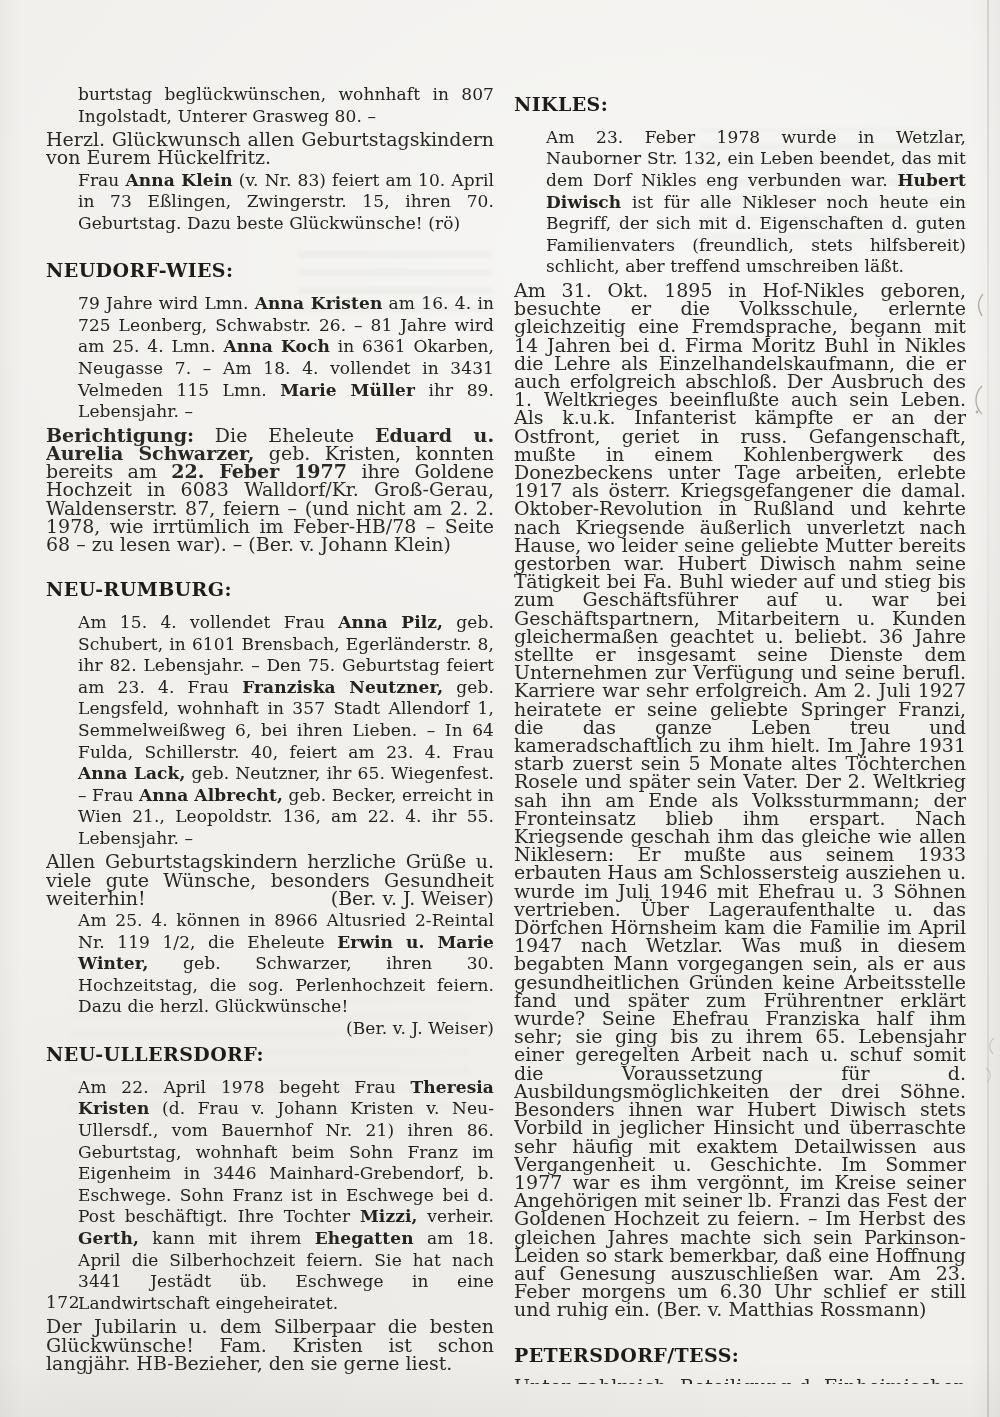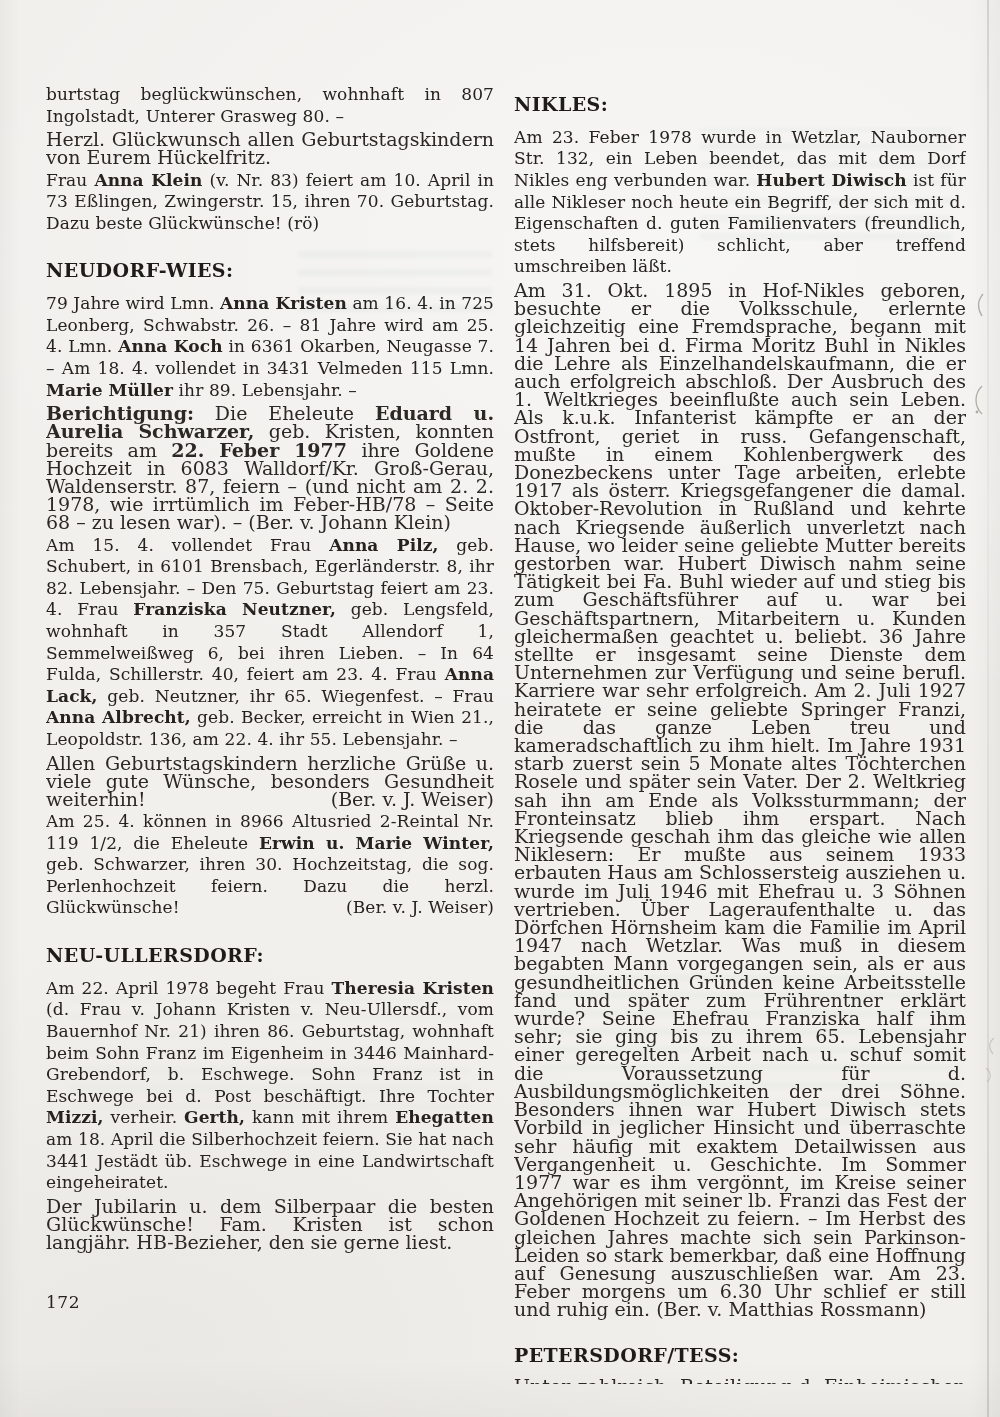--- a/index.html
+++ b/index.html
@@ -14,21 +14,21 @@
       linear-gradient(90deg, rgba(100,95,88,.05) 0, rgba(0,0,0,0) 2%, rgba(0,0,0,0) 97%, rgba(100,95,88,.07) 100%),
       linear-gradient(0deg, rgba(100,95,88,.05) 0, rgba(0,0,0,0) 4%);
     overflow:hidden;
     font-family:"DejaVu Serif","Liberation Serif",serif;
     color:#26221e;
   }
   .col{position:absolute;top:84px;height:1300px;overflow:hidden;}
   .col-left{left:46px;width:448px;}
   .col-right{left:514px;width:452px;}
   .para{margin:0 0 3px 0;text-align:justify;hyphens:auto;-webkit-hyphens:auto;}
-  .para.large{font-size:17px;line-height:21.6px;letter-spacing:.1px;}
+  .para.large{font-size:17px;line-height:21.6px;letter-spacing:.1px;margin-left:32px;}
   .para.small{font-size:19px;line-height:18.2px;color:#2c2824;}
   .bold{font-weight:bold;}
   .byline{float:right;}
   .section-heading{
     font-size:19px;line-height:1.2;font-weight:bold;
     letter-spacing:.4px;margin:25px 0 11px 0;color:#1f1b18;
   }
   .col .section-heading:first-child{margin-top:9px;}
   .page-number{position:absolute;left:46px;top:1292px;font-size:17px;letter-spacing:.5px;}
   
@@ -57,20 +57,21 @@
   <div class="bleed bleed-3"></div>
   <div class="bleed bleed-4"></div>
 
   <div class="col col-left">
       <p class="para large"><span class="">burtstag beglückwünschen, wohnhaft in 807 Ingolstadt, Unterer Grasweg 80. –</span></p>
       <p class="para small"><span class="">Herzl. Glückwunsch allen Geburtstagskindern von Eurem Hückelfritz.</span></p>
       <p class="para large"><span class="">Frau </span><span class="bold ">Anna Klein</span><span class=""> (v. Nr. 83) feiert am 10. April in 73 Eßlingen, Zwingerstr. 15, ihren 70. Geburtstag. Dazu beste Glückwünsche! (rö)</span></p>
       <h2 class="section-heading">NEUDORF-WIES:</h2>
       <p class="para large"><span class="">79 Jahre wird Lmn. </span><span class="bold ">Anna Kristen</span><span class=""> am 16. 4. in 725 Leonberg, Schwabstr. 26. – 81 Jahre wird am 25. 4. Lmn. </span><span class="bold ">Anna Koch</span><span class=""> in 6361 Okarben, Neugasse 7. – Am 18. 4. vollendet in 3431 Velmeden 115 Lmn. </span><span class="bold ">Marie Müller</span><span class=""> ihr 89. Lebensjahr. –</span></p>
       <p class="para small"><span class="bold ">Berichtigung:</span><span class=""> Die Eheleute </span><span class="bold ">Eduard u. Aurelia Schwarzer,</span><span class=""> geb. Kristen, konnten bereits am </span><span class="bold ">22. Feber 1977</span><span class=""> ihre Goldene Hochzeit in 6083 Walldorf/Kr. Groß-Gerau, Waldenserstr. 87, feiern – (und nicht am 2. 2. 1978, wie irrtümlich im Feber-HB/78 – Seite 68 – zu lesen war). – (Ber. v. Johann Klein)</span></p>
+      <h2 class="section-heading">NEU-RUMBURG:</h2>
       <p class="para large"><span class="">Am 15. 4. vollendet Frau </span><span class="bold ">Anna Pilz,</span><span class=""> geb. Schubert, in 6101 Brensbach, Egerländerstr. 8, ihr 82. Lebensjahr. – Den 75. Geburtstag feiert am 23. 4. Frau </span><span class="bold ">Franziska Neutzner,</span><span class=""> geb. Lengsfeld, wohnhaft in 357 Stadt Allendorf 1, Semmelweißweg 6, bei ihren Lieben. – In 64 Fulda, Schillerstr. 40, feiert am 23. 4. Frau </span><span class="bold ">Anna Lack,</span><span class=""> geb. Neutzner, ihr 65. Wiegenfest. – Frau </span><span class="bold ">Anna Albrecht,</span><span class=""> geb. Becker, erreicht in Wien 21., Leopoldstr. 136, am 22. 4. ihr 55. Lebensjahr. –</span></p>
       <p class="para small"><span class="">Allen Geburtstagskindern herzliche Grüße u. viele gute Wünsche, besonders Gesundheit weiterhin! </span><span class="byline">(Ber. v. J. Weiser)</span></p>
       <p class="para large"><span class="">Am 25. 4. können in 8966 Altusried 2-Reintal Nr. 119 1/2, die Eheleute </span><span class="bold ">Erwin u. Marie Winter,</span><span class=""> geb. Schwarzer, ihren 30. Hochzeitstag, die sog. Perlenhochzeit feiern. Dazu die herzl. Glückwünsche! </span><span class="byline">(Ber. v. J. Weiser)</span></p>
       <h2 class="section-heading">NEU-ULLERSDORF:</h2>
       <p class="para large"><span class="">Am 22. April 1978 begeht Frau </span><span class="bold ">Theresia Kristen</span><span class=""> (d. Frau v. Johann Kristen v. Neu-Ullersdf., vom Bauernhof Nr. 21) ihren 86. Geburtstag, wohnhaft beim Sohn Franz im Eigenheim in 3446 Mainhard-Grebendorf, b. Eschwege. Sohn Franz ist in Eschwege bei d. Post beschäftigt. Ihre Tochter </span><span class="bold ">Mizzi,</span><span class=""> verheir. </span><span class="bold ">Gerth,</span><span class=""> kann mit ihrem </span><span class="bold ">Ehegatten</span><span class=""> am 18. April die Silberhochzeit feiern. Sie hat nach 3441 Jestädt üb. Eschwege in eine Landwirtschaft eingeheiratet.</span></p>
       <p class="para small"><span class="">Der Jubilarin u. dem Silberpaar die besten Glückwünsche! Fam. Kristen ist schon langjähr. HB-Bezieher, den sie gerne liest.</span></p>
     </div>
   <div class="col col-right">
       <h2 class="section-heading">NIKLES:</h2>
       <p class="para large"><span class="">Am 23. Feber 1978 wurde in Wetzlar, Nauborner Str. 132, ein Leben beendet, das mit dem Dorf Nikles eng verbunden war. </span><span class="bold ">Hubert Diwisch</span><span class=""> ist für alle Nikleser noch heute ein Begriff, der sich mit d. Eigenschaften d. guten Familienvaters (freundlich, stets hilfsbereit) schlicht, aber treffend umschreiben läßt.</span></p>

